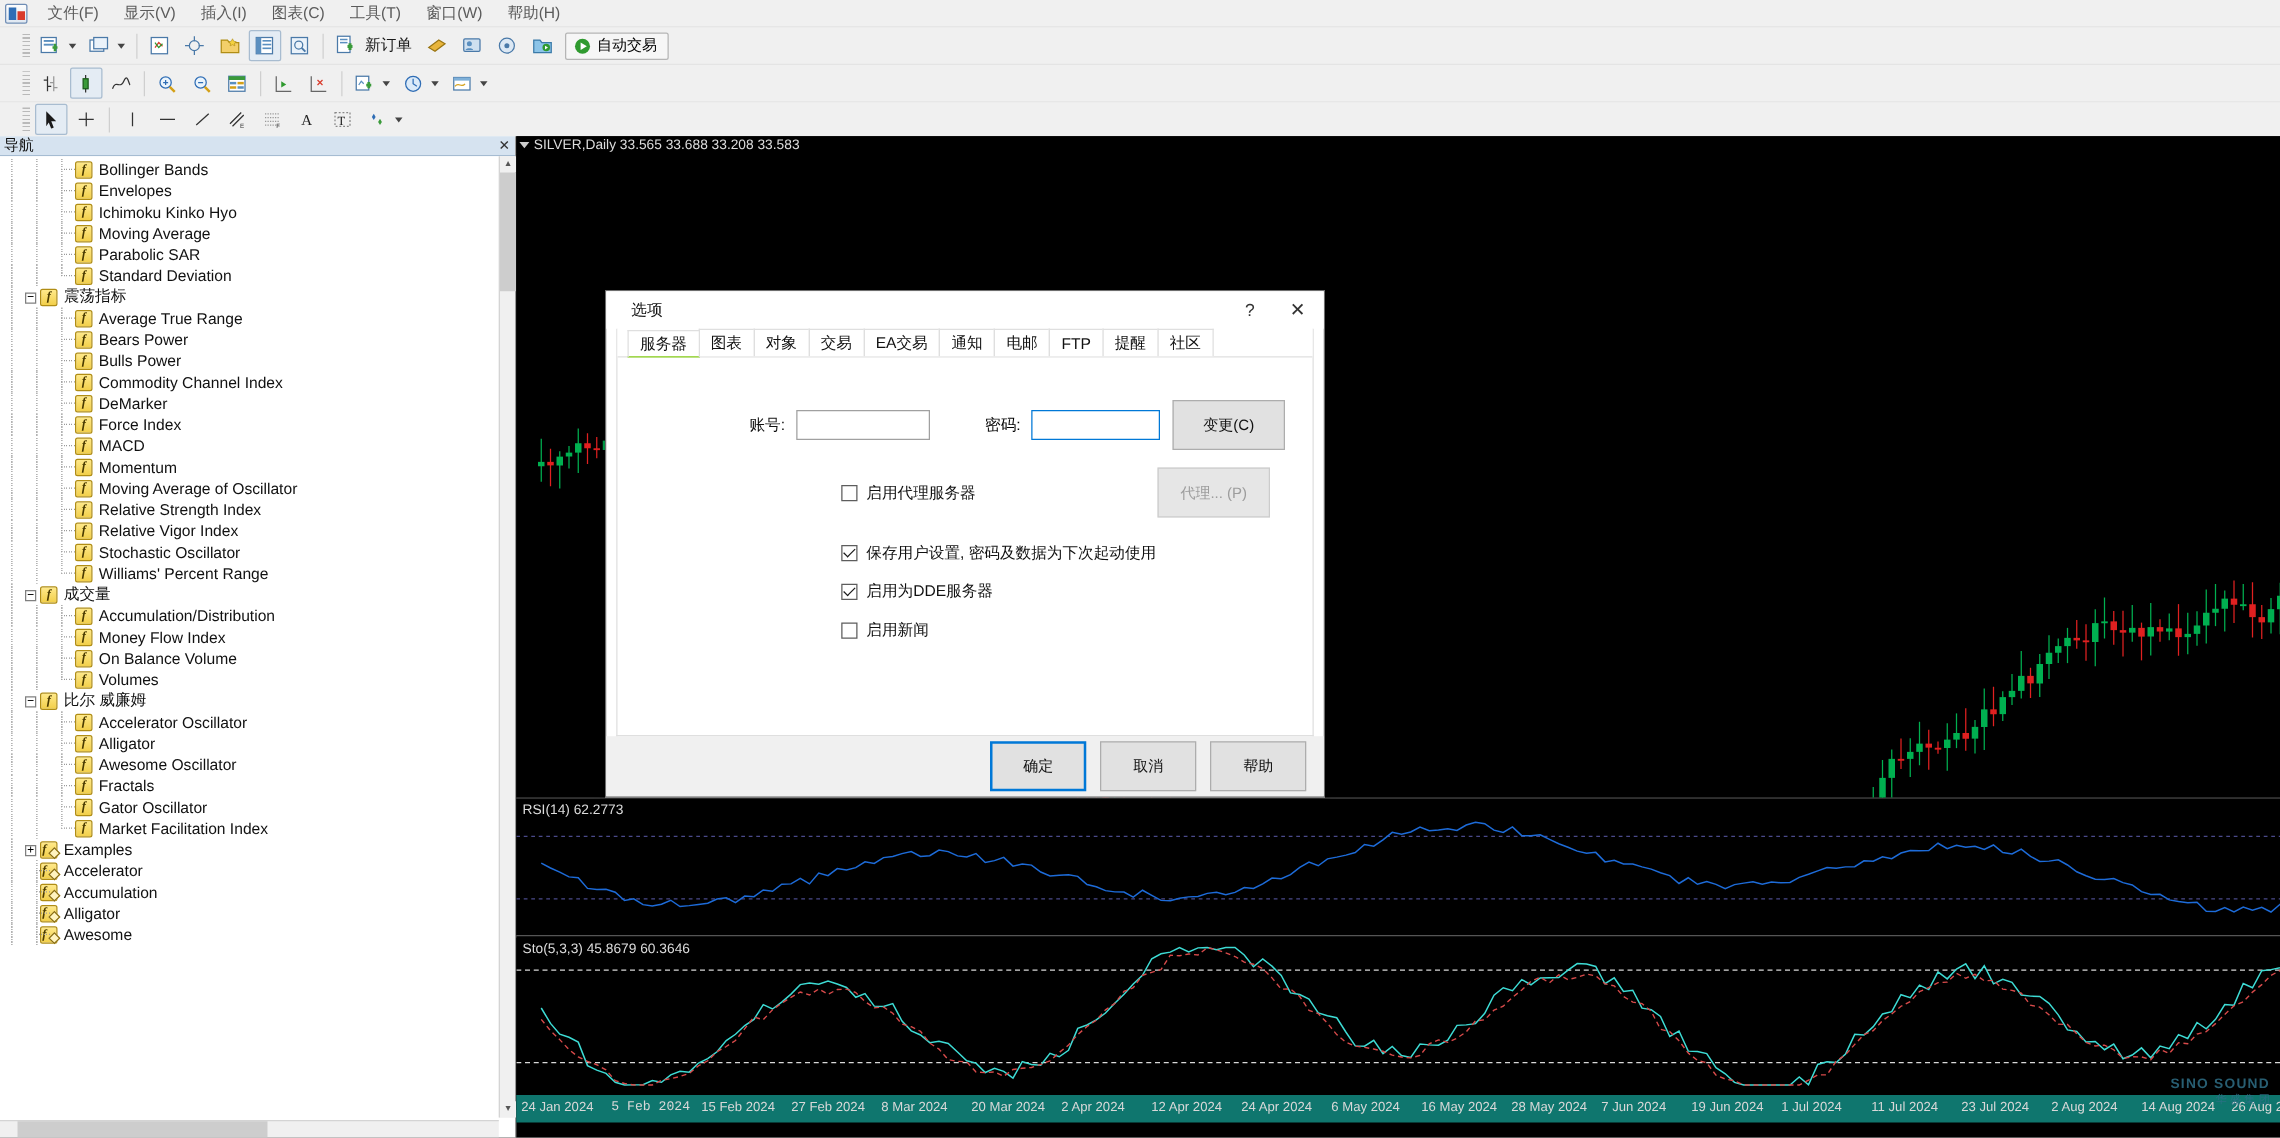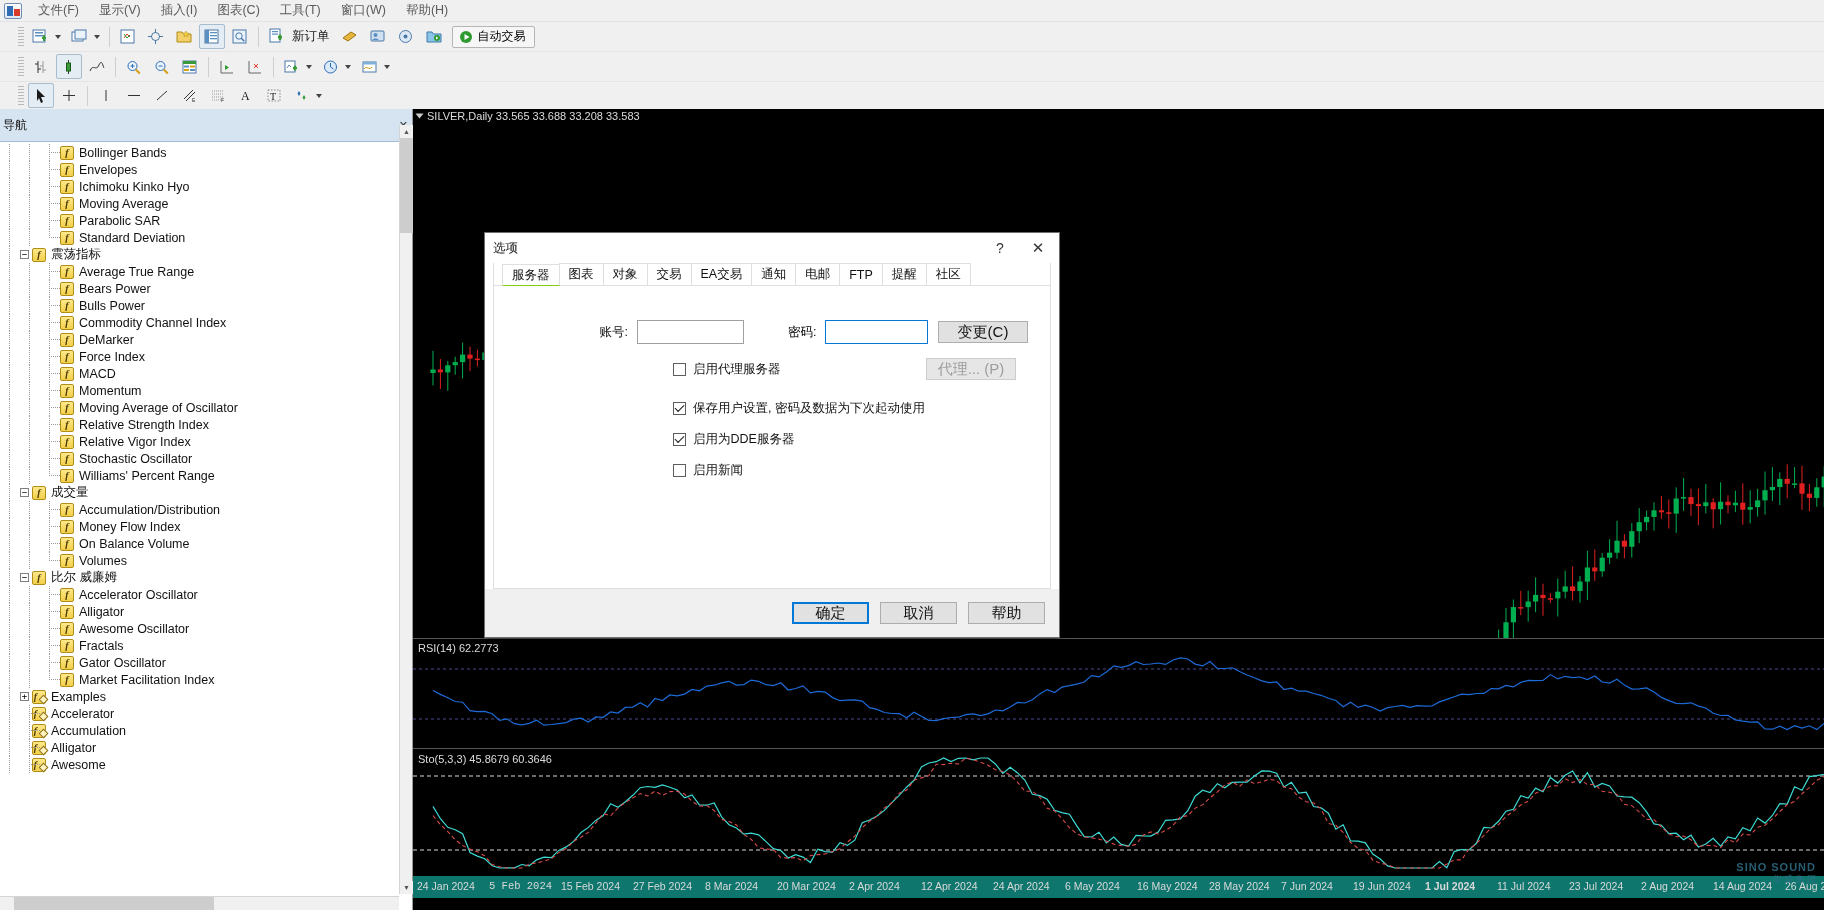--- a/index.html
+++ b/index.html
@@ -81,21 +81,21 @@
 
   
   .main{ position:absolute; top:109px; left:0; right:0; bottom:0; display:flex; }
 
   
   .nav-panel{
     width:413px; background:#fff; display:flex; flex-direction:column;
     border-right:1px solid #9a9a9a; position:relative;
   }
   .nav-title{
-    height:33px;background:#d6e3f0;display:flex;align-items:center;
+    height:16px;background:#d6e3f0;display:flex;align-items:center;
     border-bottom:1px solid #a6bcd2; font-size:12px;color:#111; padding-left:3px;
     justify-content:space-between;
   }
   .nav-title-x{ font-size:11px;color:#333;padding-right:4px;cursor:default; }
   .tree{
     flex:1; overflow:hidden; position:relative; padding-top:2px; background:#fff;
   }
   .tnode{ height:17px; display:flex; align-items:center; white-space:nowrap; }
   .dotline{
     width:20px;height:17px;display:inline-block;position:relative;
@@ -192,21 +192,21 @@
   .wm .wm2{ font-size:9px; }
 
   
   .dialog{
     position:absolute;left:484px;top:232px;width:576px;height:406px;
     background:#fff;border:1px solid #6e6e6e;box-shadow:0 1px 8px rgba(0,0,0,.35);
     display:flex;flex-direction:column;z-index:50;
   }
   .dlg-title{
     height:30px;display:flex;align-items:center;background:#fff;
-    padding-left:8px;font-size:12.5px;color:#111;flex:none;
+    padding-left:20px;font-size:12.5px;color:#111;flex:none;
   }
   .dlg-title .spacer{ flex:1; }
   .dlg-qbtn,.dlg-xbtn{
     width:34px;height:30px;display:flex;align-items:center;justify-content:center;
     font-size:14px;color:#333;
   }
   .dlg-xbtn{ width:42px; font-size:15px; }
   .dlg-body{
     flex:1;margin:0 8px;border:1px solid #dfdfdf;border-top:none;background:#fff;
     position:relative;
@@ -230,22 +230,22 @@
     font-family:"Liberation Sans","DejaVu Sans",sans-serif;font-size:12.5px;padding:0 4px;
   }
   .combo{ position:relative;flex:1;height:24px;border:1px solid #a0a0a0;background:#fff; }
   .combo .arrow{
     position:absolute;right:7px;top:9px;width:0;height:0;
     border-left:4px solid transparent;border-right:4px solid transparent;
     border-top:5px solid #444;
   }
   .finput.focus{ border:1px solid #0078d7; }
   .btn{
-    height:22px;min-width:90px;border:1px solid #adadad;background:#e1e1e1;
-    font-size:15px;color:#111;display:flex;align-items:center;justify-content:center;
+    height:40px;min-width:90px;border:1px solid #adadad;background:#e1e1e1;
+    font-size:12px;color:#111;display:flex;align-items:center;justify-content:center;
     font-family:"Liberation Sans","DejaVu Sans",sans-serif;
   }
   .btn.disabled{ color:#9d9d9d;background:#e6e6e6;border-color:#ccc; }
   .btn.default{ border:2px solid #0078d7;background:#e1e1e1; }
   .cbrow{ display:flex;align-items:center;margin:0 0 13px 157px; }
   .cbox{
     width:13px;height:13px;border:1px solid #5d5d5d;background:#fff;margin-right:7px;
     display:inline-flex;align-items:center;justify-content:center;flex:none;
   }
   .cbox.checked:after{
@@ -1233,21 +1233,21 @@
         <span style="left: 292px;">8 Mar 2024</span>
         <span style="left: 364px;">20 Mar 2024</span>
         <span style="left: 436px;">2 Apr 2024</span>
         <span style="left: 508px;">12 Apr 2024</span>
         <span style="left: 580px;">24 Apr 2024</span>
         <span style="left: 652px;">6 May 2024</span>
         <span style="left: 724px;">16 May 2024</span>
         <span style="left: 796px;">28 May 2024</span>
         <span style="left: 868px;">7 Jun 2024</span>
         <span style="left: 940px;">19 Jun 2024</span>
-        <span style="left: 1012px; font-weight: bold;">1 Jul 2024</span>
+        <span style="left: 1012px;">1 Jul 2024</span>
         <span style="left: 1084px;">11 Jul 2024</span>
         <span style="left: 1156px;">23 Jul 2024</span>
         <span style="left: 1228px;">2 Aug 2024</span>
         <span style="left: 1300px;">14 Aug 2024</span>
         <span style="left: 1372px;">26 Aug 2024</span>
       </div>
   </div>
 </div>
 
 <div class="dialog">

